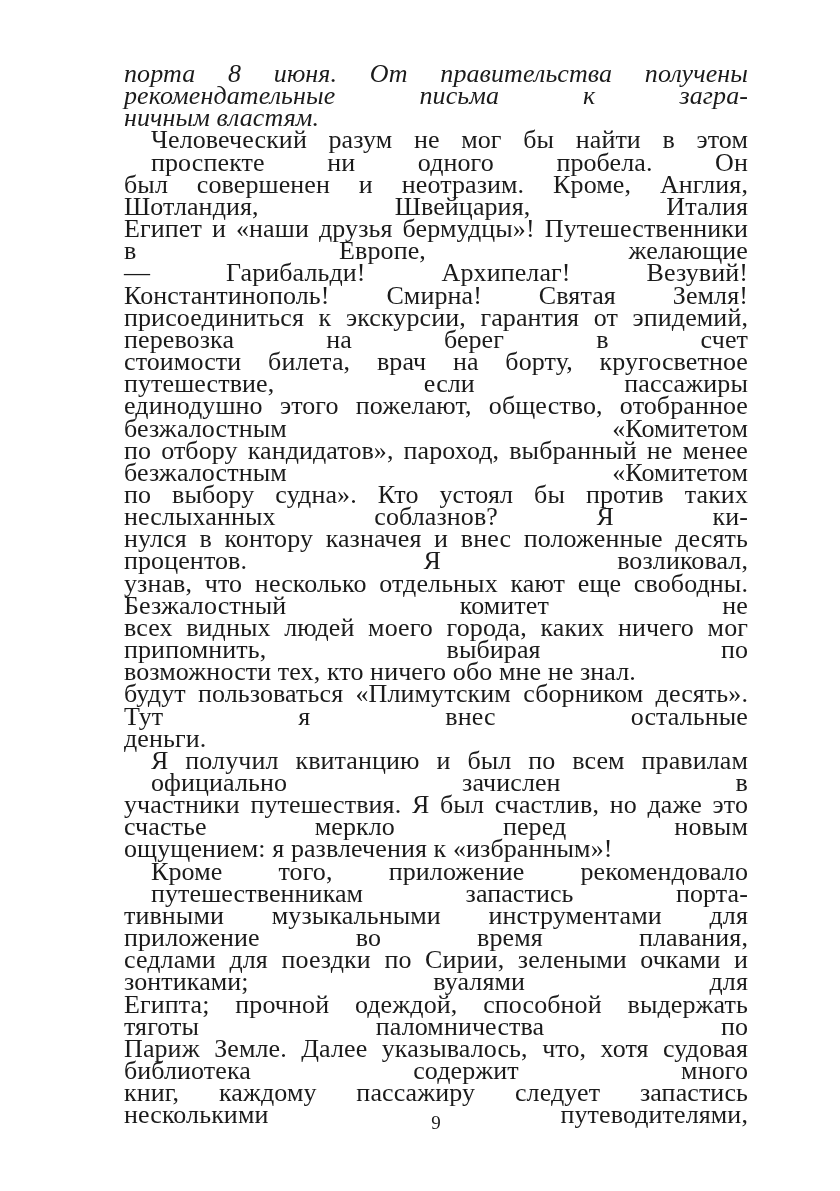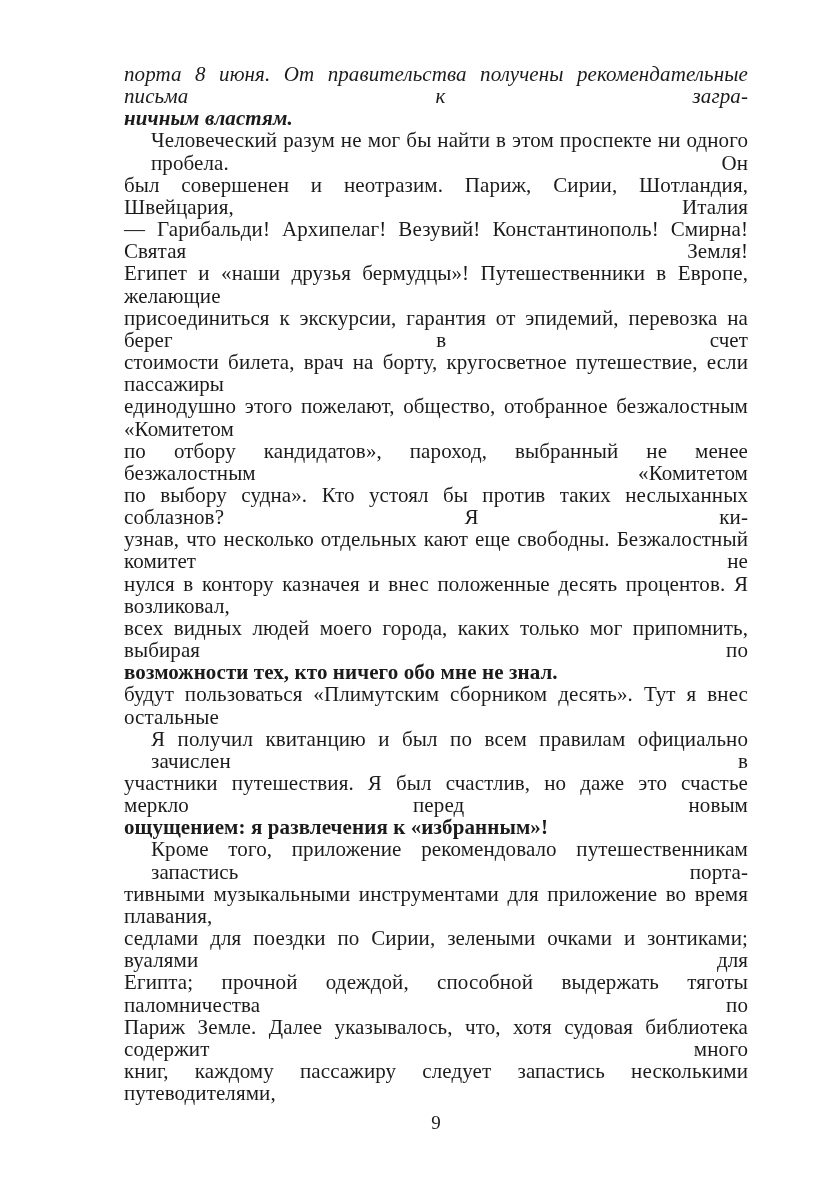--- a/index.html
+++ b/index.html
@@ -18,27 +18,27 @@
   }
   .text-block {
     position: absolute;
     left: 124px;
     top: 63px;
     width: 624px;
   }
   .para { margin: 0; padding: 0; }
   .para.italic .line { font-style: italic; }
   .line {
-    font-size: 21px;
+    font-size: 26px;
     line-height: 22.15px;
     text-align: justify;
     text-align-last: justify;
     letter-spacing: 0.1px;
   }
-  .line.last { text-align-last: left; font-weight: bold; }
+  .line.last { text-align-last: left; }
   .line.indent { padding-left: 27px; }
   .page-number {
     position: absolute;
     top: 1112px;
     left: 124px;
     width: 624px;
     text-align: center;
     font-size: 19px;
     line-height: 22px;
     color: #1b1b1b;
@@ -48,35 +48,36 @@
 <body>
 
 <div class="book-page">
   <div class="text-block" id="text-block">
       <div class="para italic">
         <div class="line">порта 8 июня. От правительства получены рекомендательные письма к загра-</div>
         <div class="line last">ничным властям.</div>
       </div>
       <div class="para">
         <div class="line indent">Человеческий разум не мог бы найти в этом проспекте ни одного пробела. Он</div>
-        <div class="line">был совершенен и неотразим. Париж, Сирии, Шотландия, Швейцария, Италия</div>
+        <div class="line">был совершенен и неотразим. Кроме, Англия, Шотландия, Швейцария, Италия</div>
+        <div class="line">Египет и «наши друзья бермудцы»! Путешественники в Европе, желающие</div>
         <div class="line">— Гарибальди! Архипелаг! Везувий! Константинополь! Смирна! Святая Земля!</div>
-        <div class="line">Египет и «наши друзья бермудцы»! Путешественники в Европе, желающие</div>
         <div class="line">присоединиться к экскурсии, гарантия от эпидемий, перевозка на берег в счет</div>
         <div class="line">стоимости билета, врач на борту, кругосветное путешествие, если пассажиры</div>
         <div class="line">единодушно этого пожелают, общество, отобранное безжалостным «Комитетом</div>
         <div class="line">по отбору кандидатов», пароход, выбранный не менее безжалостным «Комитетом</div>
         <div class="line">по выбору судна». Кто устоял бы против таких неслыханных соблазнов? Я ки-</div>
+        <div class="line">нулся в контору казначея и внес положенные десять процентов. Я возликовал,</div>
         <div class="line">узнав, что несколько отдельных кают еще свободны. Безжалостный комитет не</div>
-        <div class="line">нулся в контору казначея и внес положенные десять процентов. Я возликовал,</div>
-        <div class="line">всех видных людей моего города, каких только мог припомнить, выбирая по</div>
+        <div class="line">всех видных людей моего города, каких ничего мог припомнить, выбирая по</div>
         <div class="line last">возможности тех, кто ничего обо мне не знал.</div>
       </div>
       <div class="para">
         <div class="line">будут пользоваться «Плимутским сборником десять». Тут я внес остальные</div>
+        <div class="line last">деньги.</div>
       </div>
       <div class="para">
         <div class="line indent">Я получил квитанцию и был по всем правилам официально зачислен в</div>
         <div class="line">участники путешествия. Я был счастлив, но даже это счастье меркло перед новым</div>
         <div class="line last">ощущением: я развлечения к «избранным»!</div>
       </div>
       <div class="para">
         <div class="line indent">Кроме того, приложение рекомендовало путешественникам запастись порта-</div>
         <div class="line">тивными музыкальными инструментами для приложение во время плавания,</div>
         <div class="line">седлами для поездки по Сирии, зелеными очками и зонтиками; вуалями для</div>

